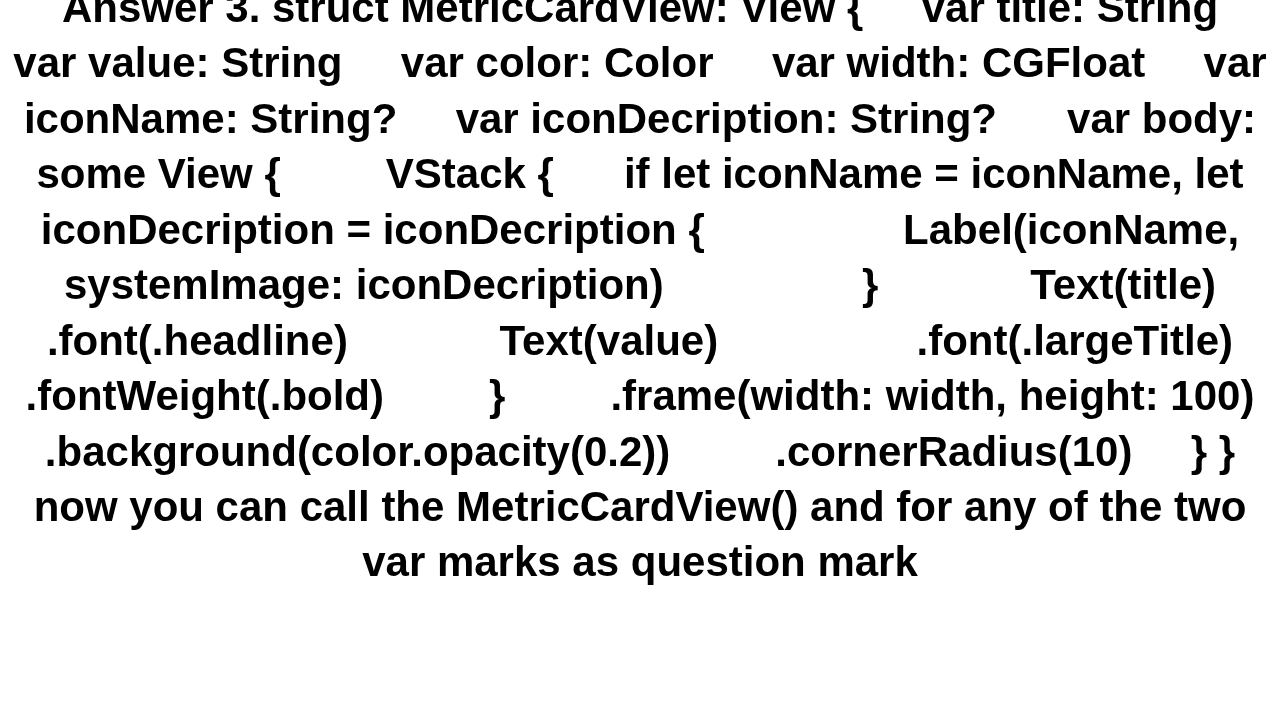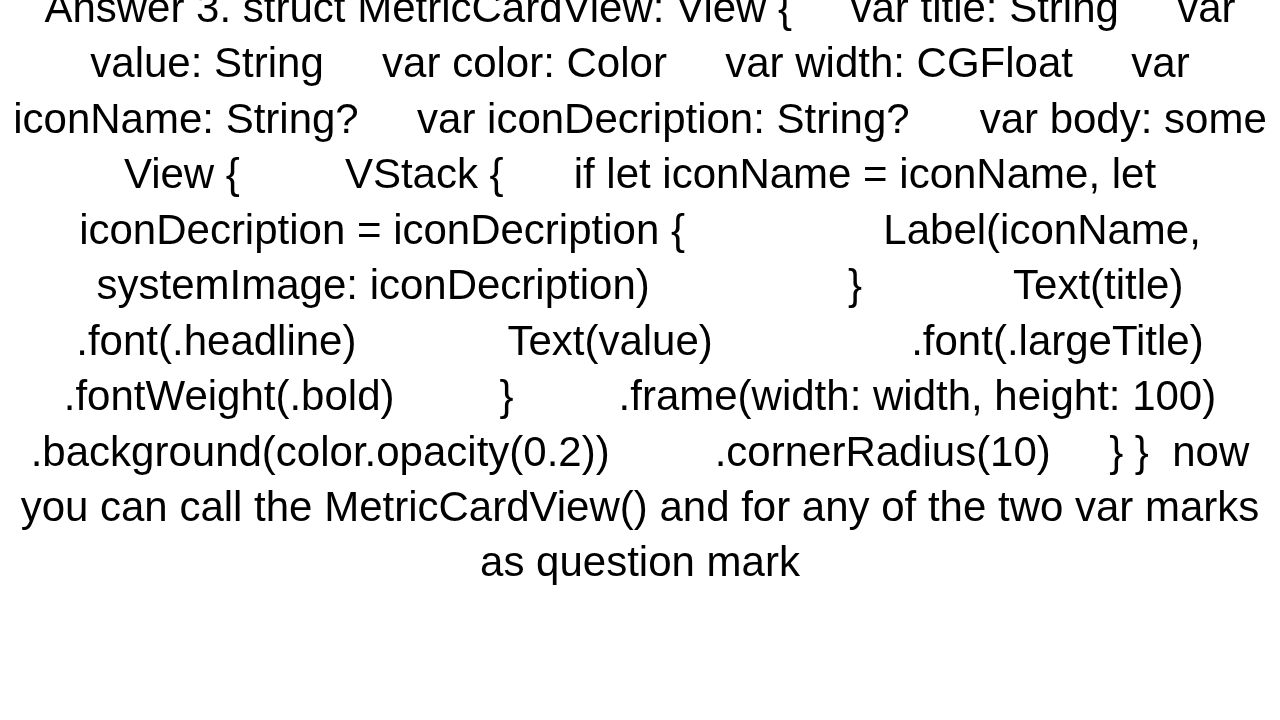--- a/index.html
+++ b/index.html
@@ -10,20 +10,21 @@
     overflow: hidden;
     background: #ffffff;
     font-family: Arial, Helvetica, sans-serif;
   }
   .page {
     width: 1280px;
     height: 612px;
     display: flex;
     align-items: flex-start;
     justify-content: center;
+    font-weight: bold;
   }
   .text-block {
     width: 1260px;
     padding: 0 10px;
     text-align: center;
     font-size: 42px;
     line-height: 1.32;
     color: #000000;
     white-space: pre-wrap;
     word-break: break-word;

